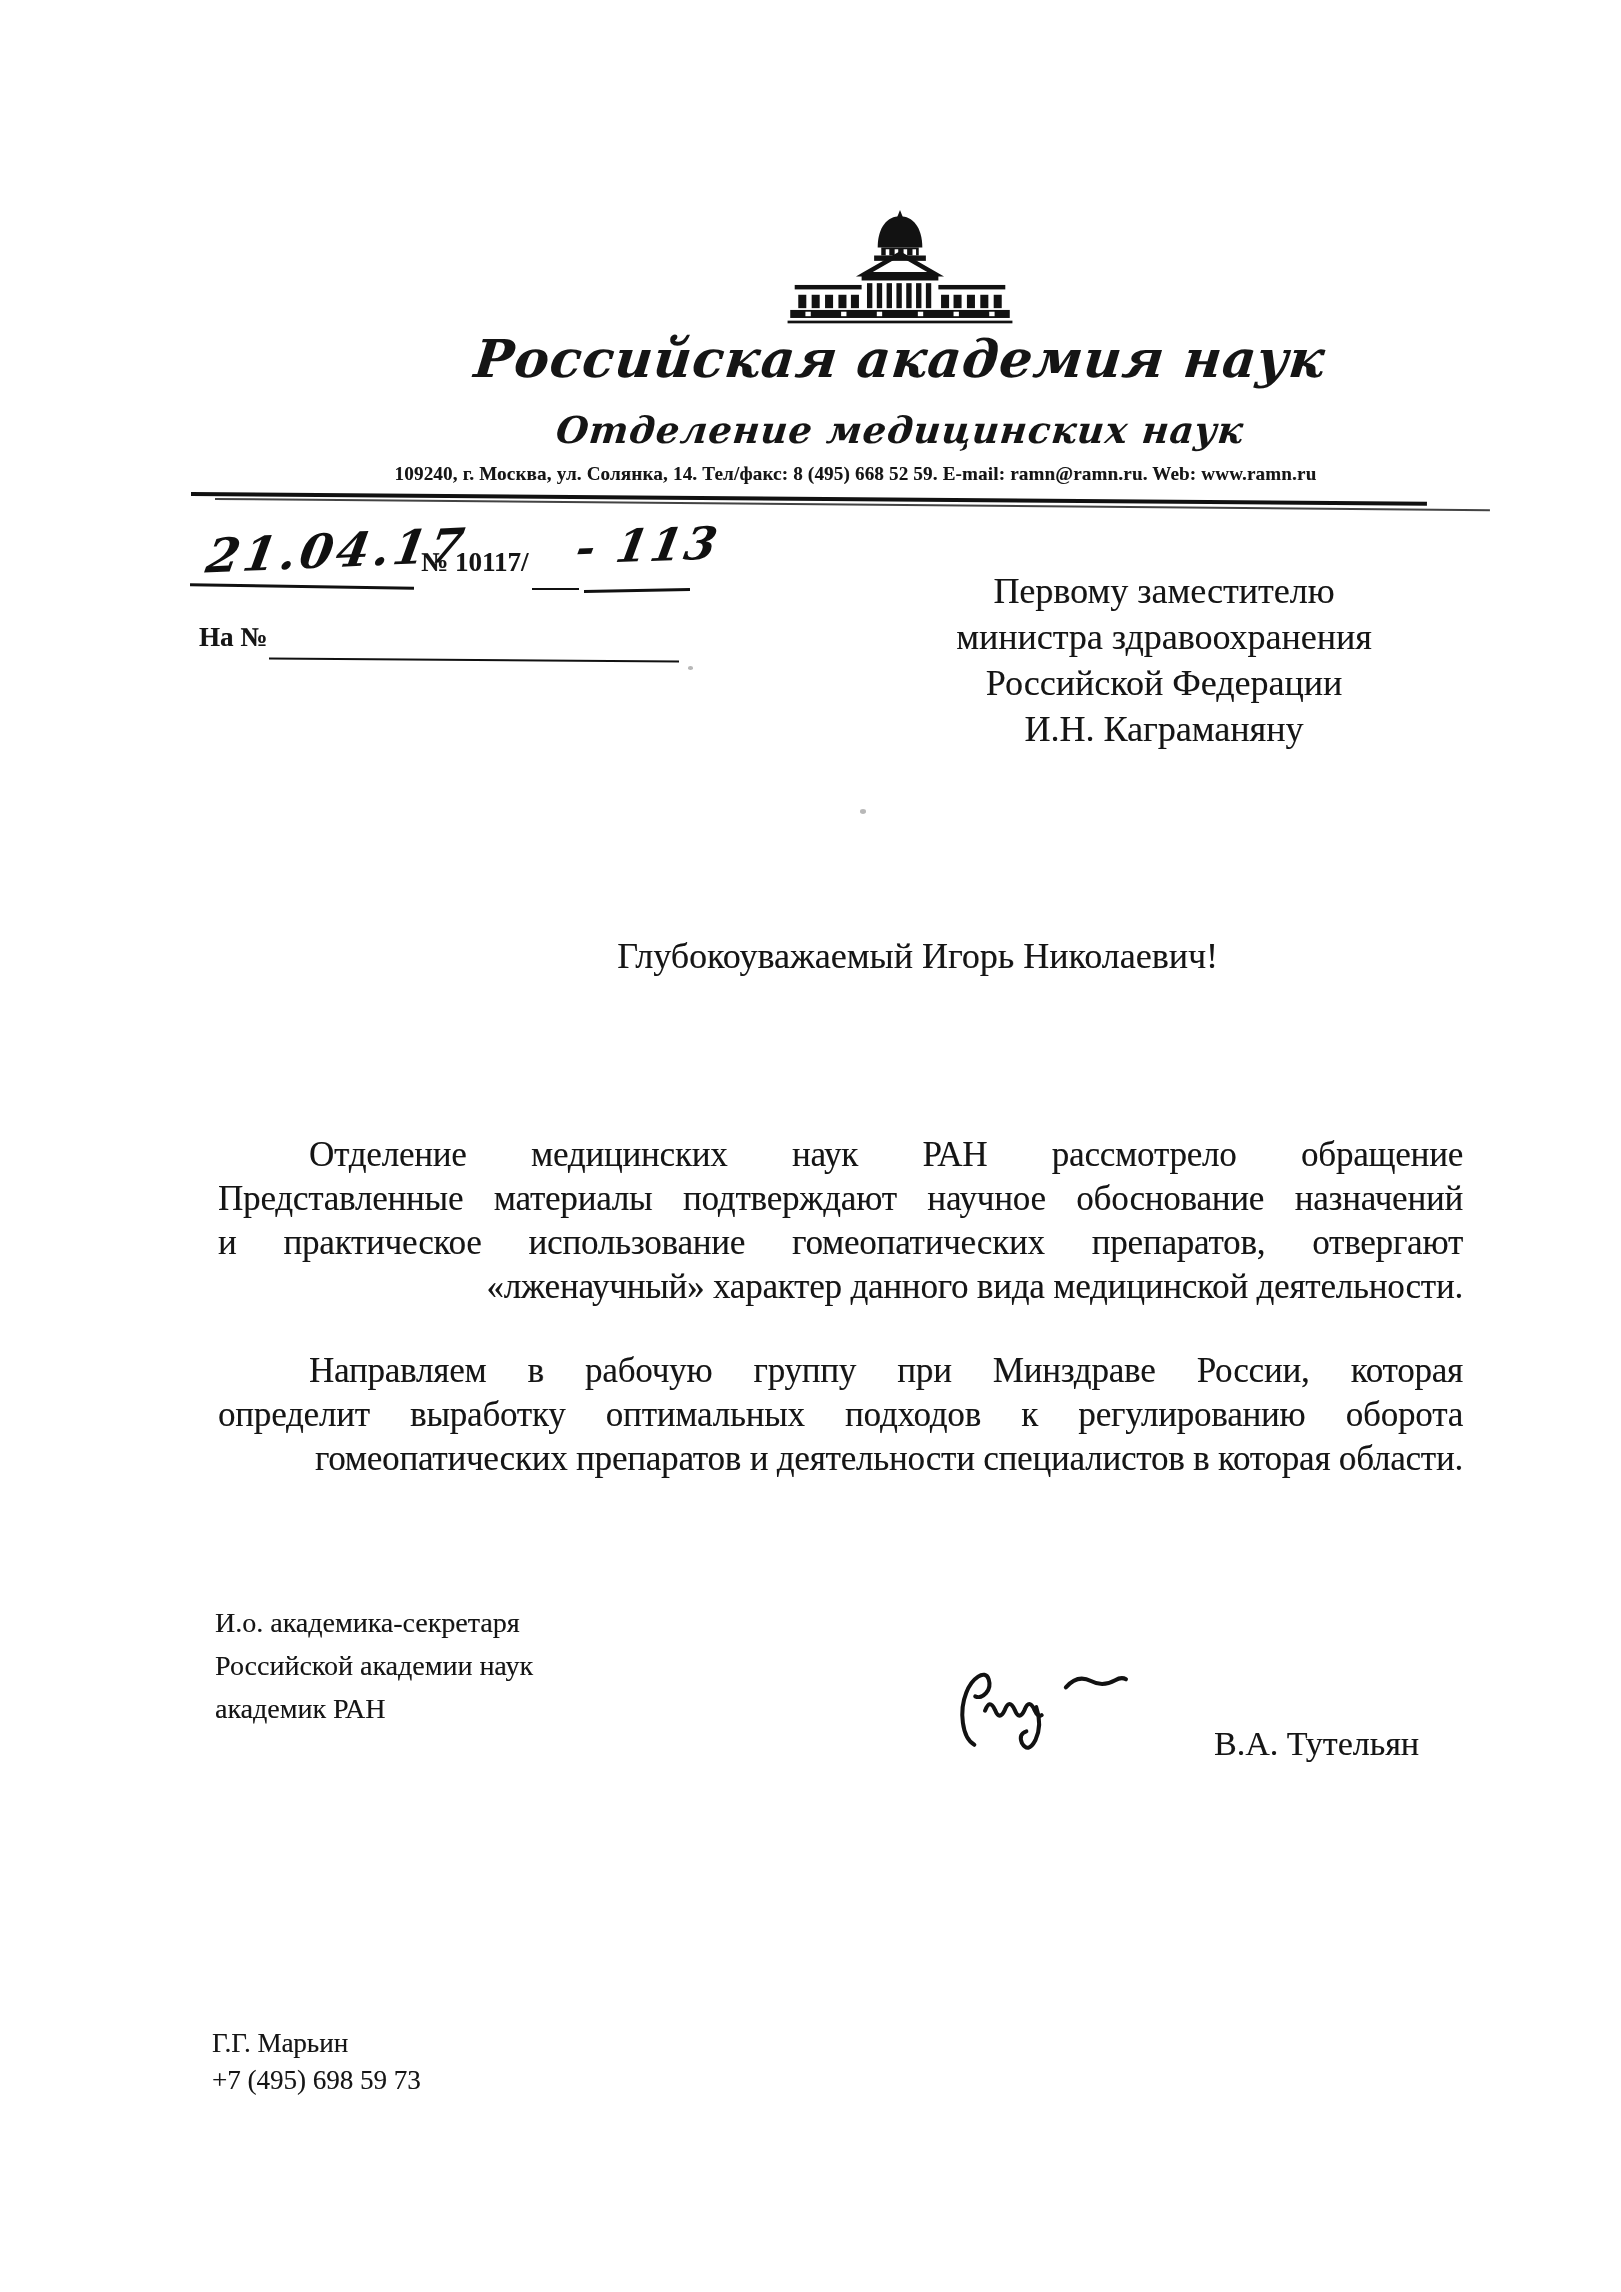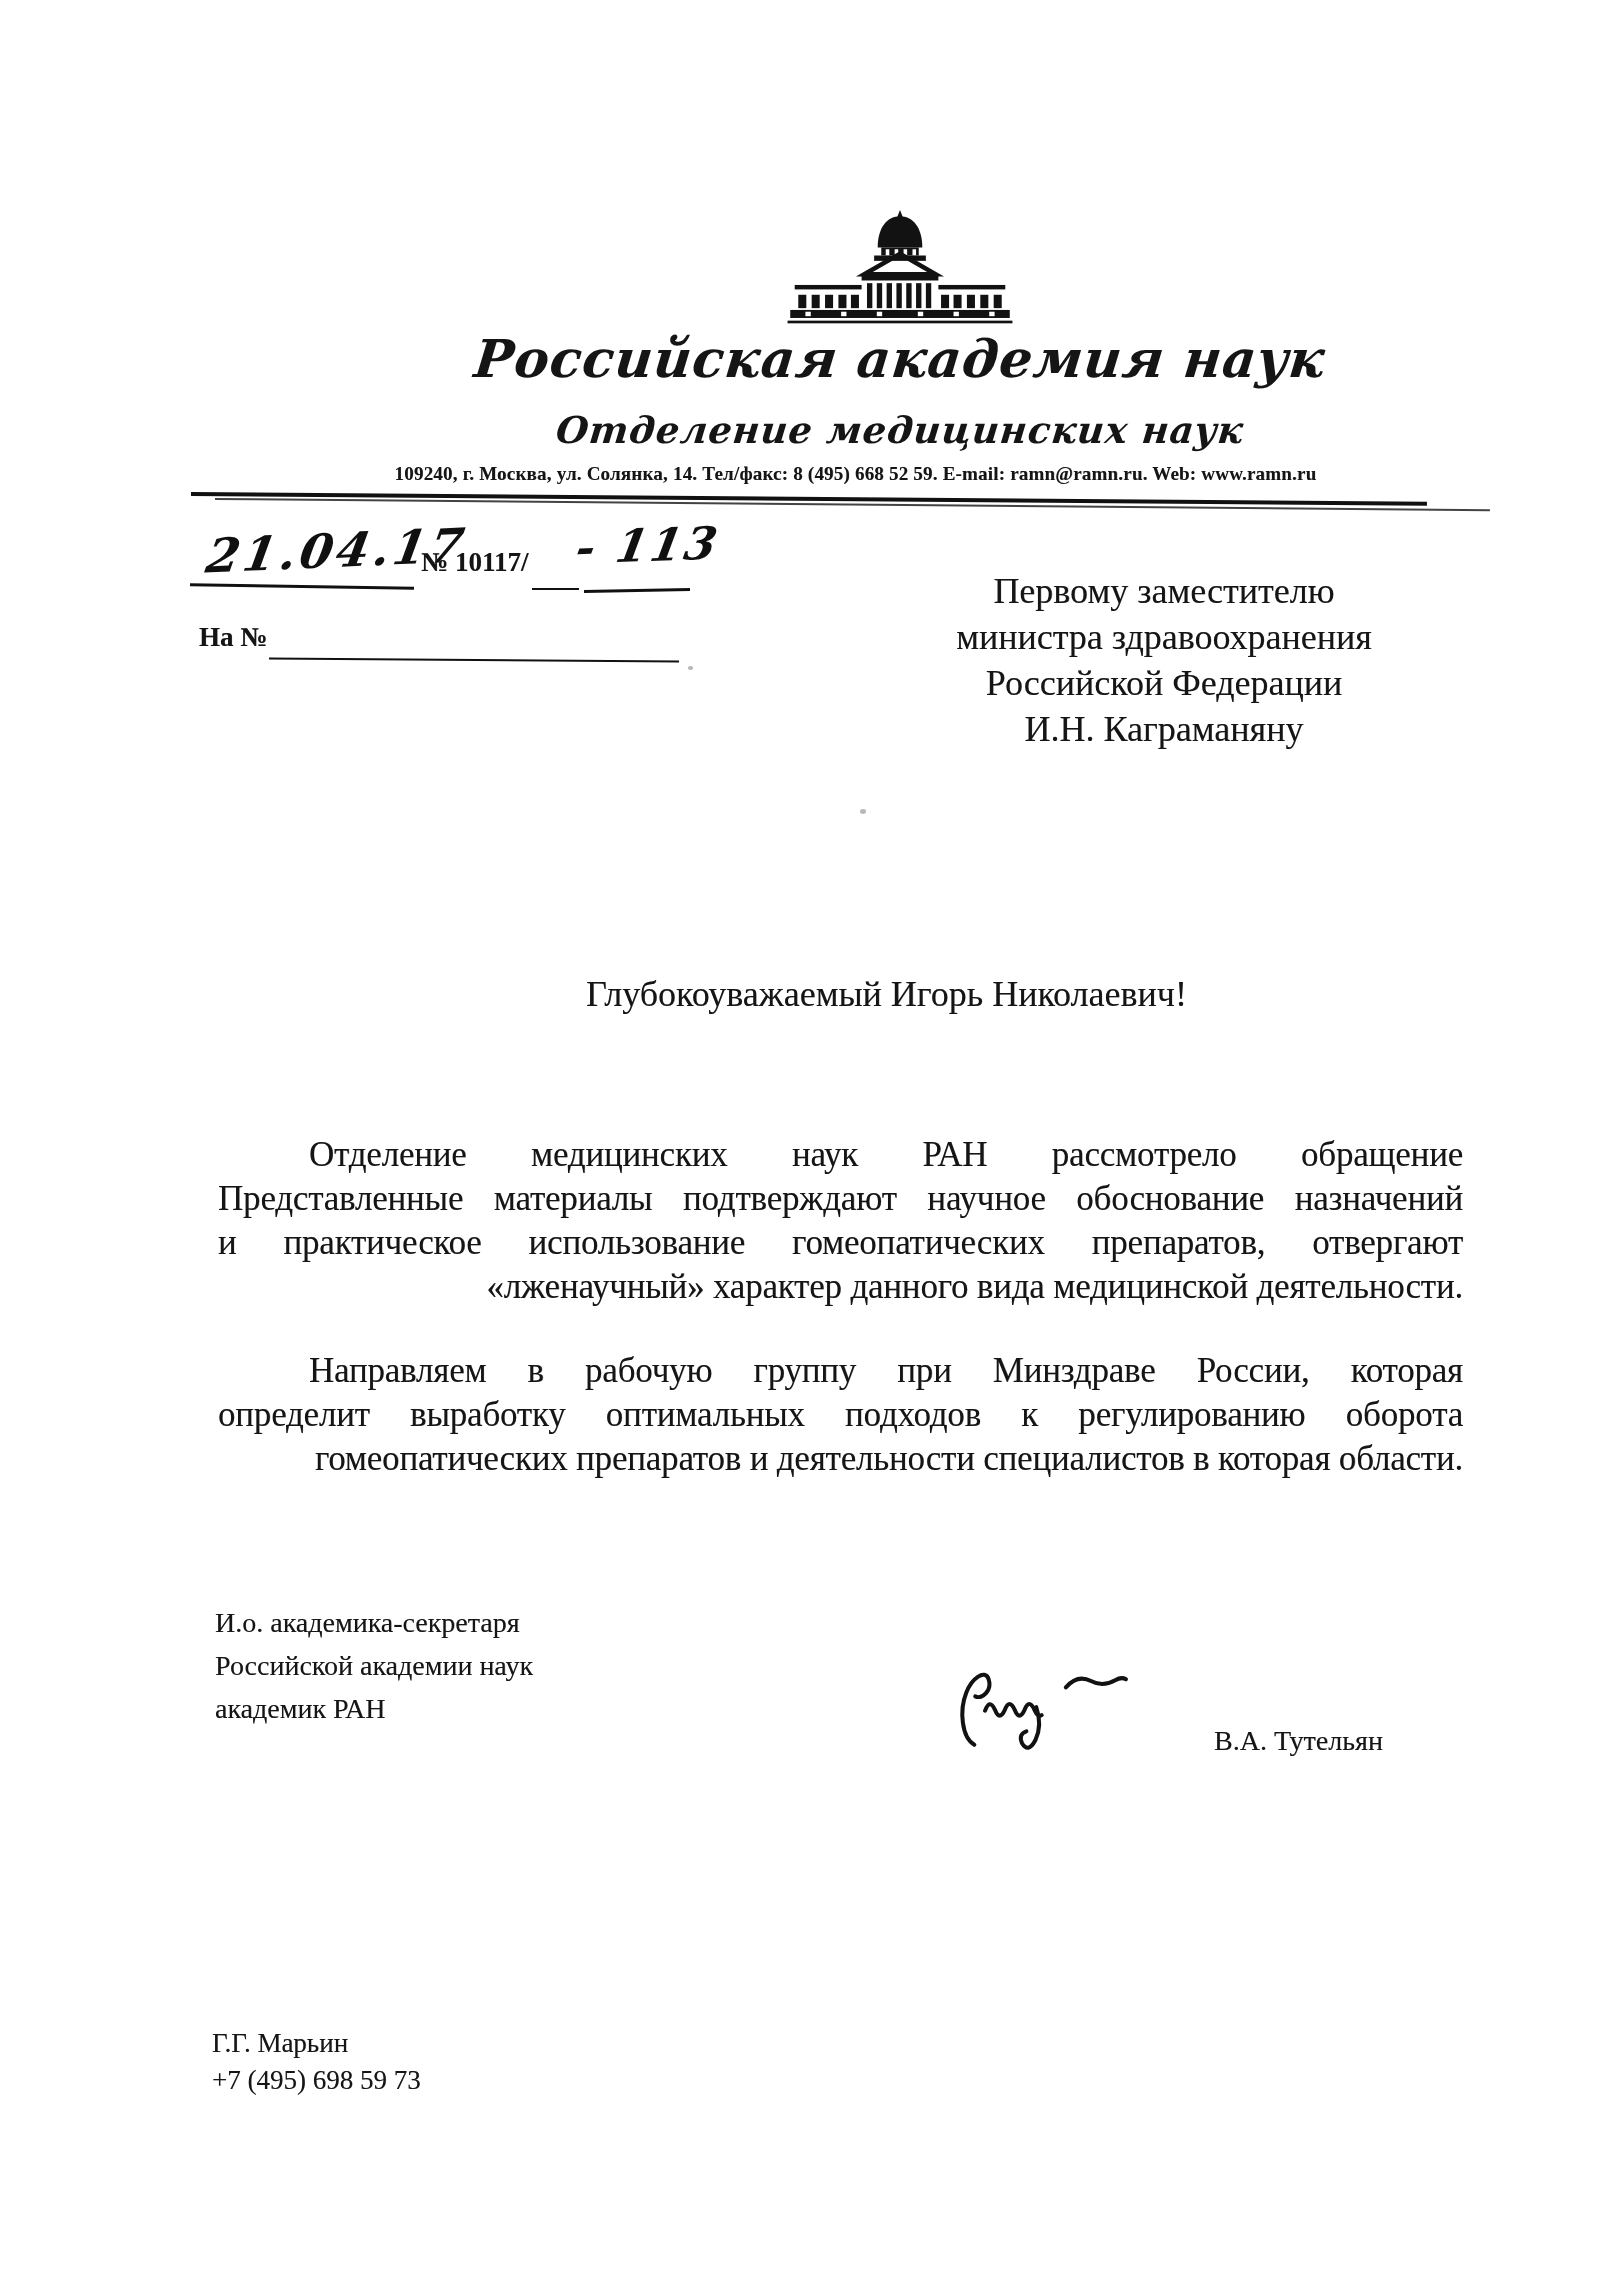--- a/index.html
+++ b/index.html
@@ -63,39 +63,39 @@
   .ref-reply-line{left:269px;top:659px;width:410px;height:2.2px;background:#111;
     transform:rotate(0.4deg);}
   
   .recipient{
     left:931px;top:568px;width:466px;
     text-align:center;font-size:36px;line-height:46px;
   }
   .recipient div{white-space:nowrap;}
   
   .salutation{
-    left:555px;top:973px;width:663px;
-    text-align:center;font-size:36px;white-space:nowrap;
+    left:555px;top:935px;width:663px;
+    text-align:right;font-size:36px;white-space:nowrap;
   }
   .body-block{
     left:218px;top:1093px;width:1245px;
     font-size:35px;line-height:44px;
     letter-spacing:-0.2px;
   }
   .jline{text-align:justify;text-align-last:justify;white-space:nowrap;}
   .lline{text-align:right;white-space:nowrap;}
   .indent{padding-left:91px;margin-top:40px;}
   
   .signer{
     left:215px;top:1601px;
     font-size:28px;line-height:43px;
   }
   .signer div{white-space:nowrap;}
   .sign-svg{left:951px;top:1655px;width:201px;height:106px;}
-  .sign-name{left:1214px;top:1725px;font-size:28px;white-space:nowrap;}
+  .sign-name{left:1214px;top:1725px;font-size:34px;white-space:nowrap;}
   
   .footer-name{left:212px;top:2028px;font-size:27px;white-space:nowrap;}
   .footer-phone{left:212px;top:2065px;font-size:27px;white-space:nowrap;}
   
   .speck{background:rgba(0,0,0,0.28);border-radius:50%;}
   .speck1{left:860px;top:809px;width:6.3px;height:4.5px;}
   .speck2{left:688px;top:666px;width:4.5px;height:3.6px;}
 </style>
 </head>
 <body>

